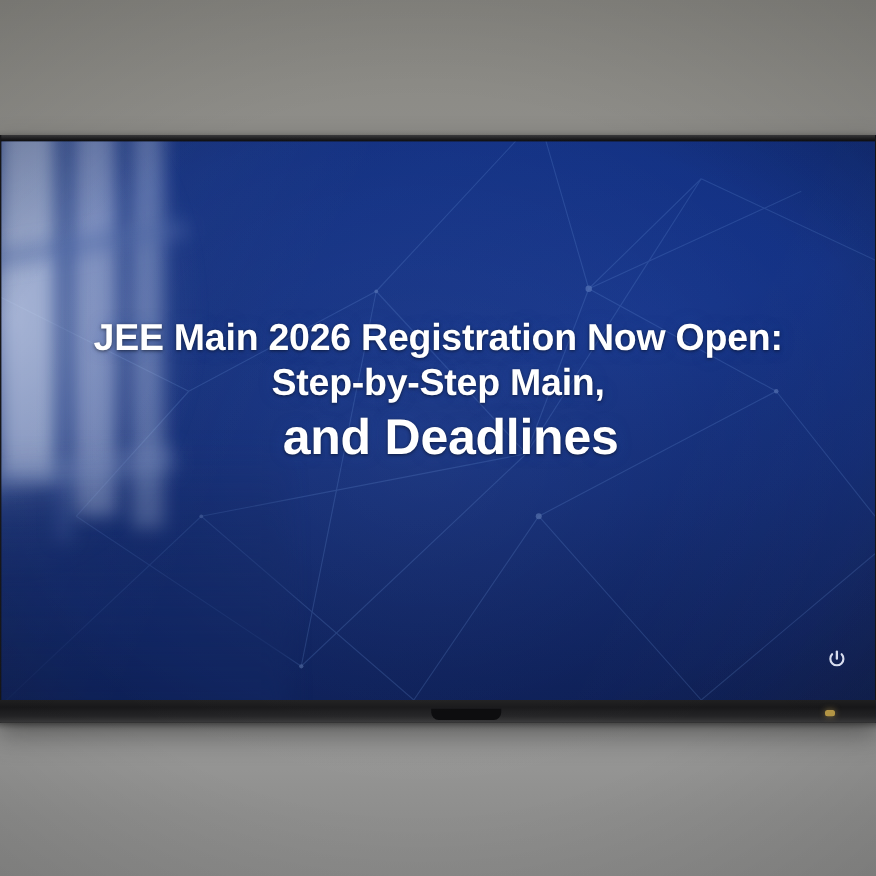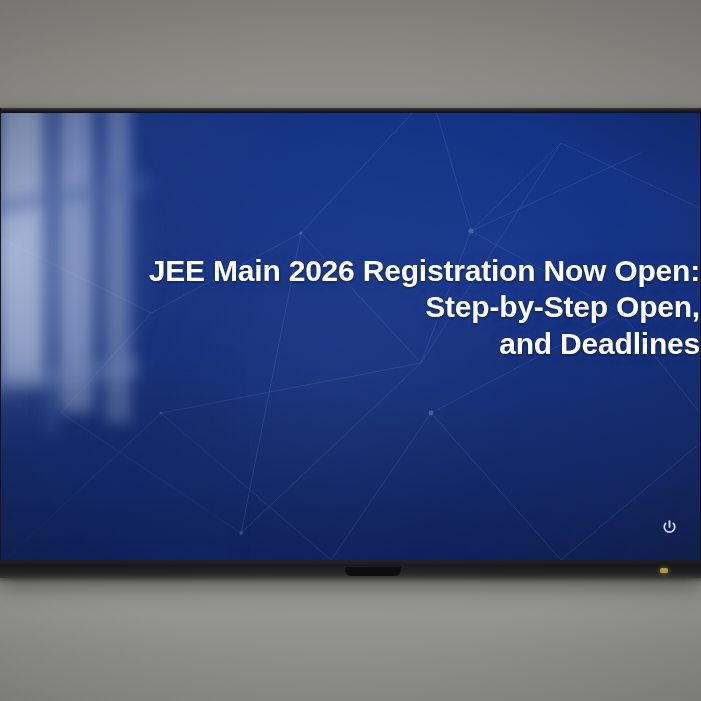--- a/index.html
+++ b/index.html
@@ -159,26 +159,25 @@
     text-align: center;
     z-index: 6;
   }
   .tline {
     color: #ffffff;
     font-weight: 700;
     letter-spacing: -0.2px;
     line-height: 1.21;
     text-shadow: 0 1px 3px rgba(0,0,0,0.55), 0 0 12px rgba(40,80,170,0.35);
     white-space: nowrap;
-    text-align: right;
   }
   .tline-1 { font-size: 30px; }
   .tline-2 { font-size: 30px; }
   .tline-3 { font-size: 30px; }
-  .tline-4 { font-size: 30px; margin-left: 20px; }
+  .tline-4 { font-size: 40px; margin-left: 20px; }
 
   
   .power-icon {
     position: absolute;
     right: 22px;
     bottom: 24px;
     width: 17px;
     height: 17px;
     z-index: 7;
     opacity: 0.92;
@@ -251,21 +250,21 @@
         <div class="glare-pane" style="left:88px; top:-20px; width:34px; height:330px; background:rgba(196,208,235,0.46);"></div>
         <div class="glare-pane" style="left:134px; top:-20px; width:26px; height:340px; background:rgba(186,200,230,0.38);"></div>
         <div class="glare-pane" style="left:74px; top:-20px; width:12px; height:350px; background:rgba(70,96,160,0.50);"></div>
         <div class="glare-pane" style="left:-30px; top:88px; width:210px; height:16px; background:rgba(72,98,162,0.45); transform:rotate(-9deg);"></div>
         <div class="glare-pane" style="left:-30px; top:265px; width:200px; height:22px; background:rgba(120,140,190,0.34); transform:rotate(-7deg);"></div>
         <div class="glare-fade"></div>
       </div>
 
       <div class="title-block">
         <div class="tline tline-1">JEE Main 2026 Registration Now Open:</div>
-        <div class="tline tline-2">Step-by-Step Open,</div>
+        <div class="tline tline-2">Step-by-Step Main,</div>
         <div class="tline tline-4">and Deadlines</div>
       </div>
 
       <svg class="power-icon" viewBox="0 0 24 24">
         <path d="M12 3.2 L12 11.2" stroke="#e9eefc" stroke-width="2.6" stroke-linecap="round" fill="none"></path>
         <path d="M6.6 6.2 A7.4 7.4 0 1 0 17.4 6.2" stroke="#e9eefc" stroke-width="2.4" stroke-linecap="round" fill="none"></path>
       </svg>
 
       <div class="screen-sheen"></div>
       <div class="screen-dark-edges"></div>

